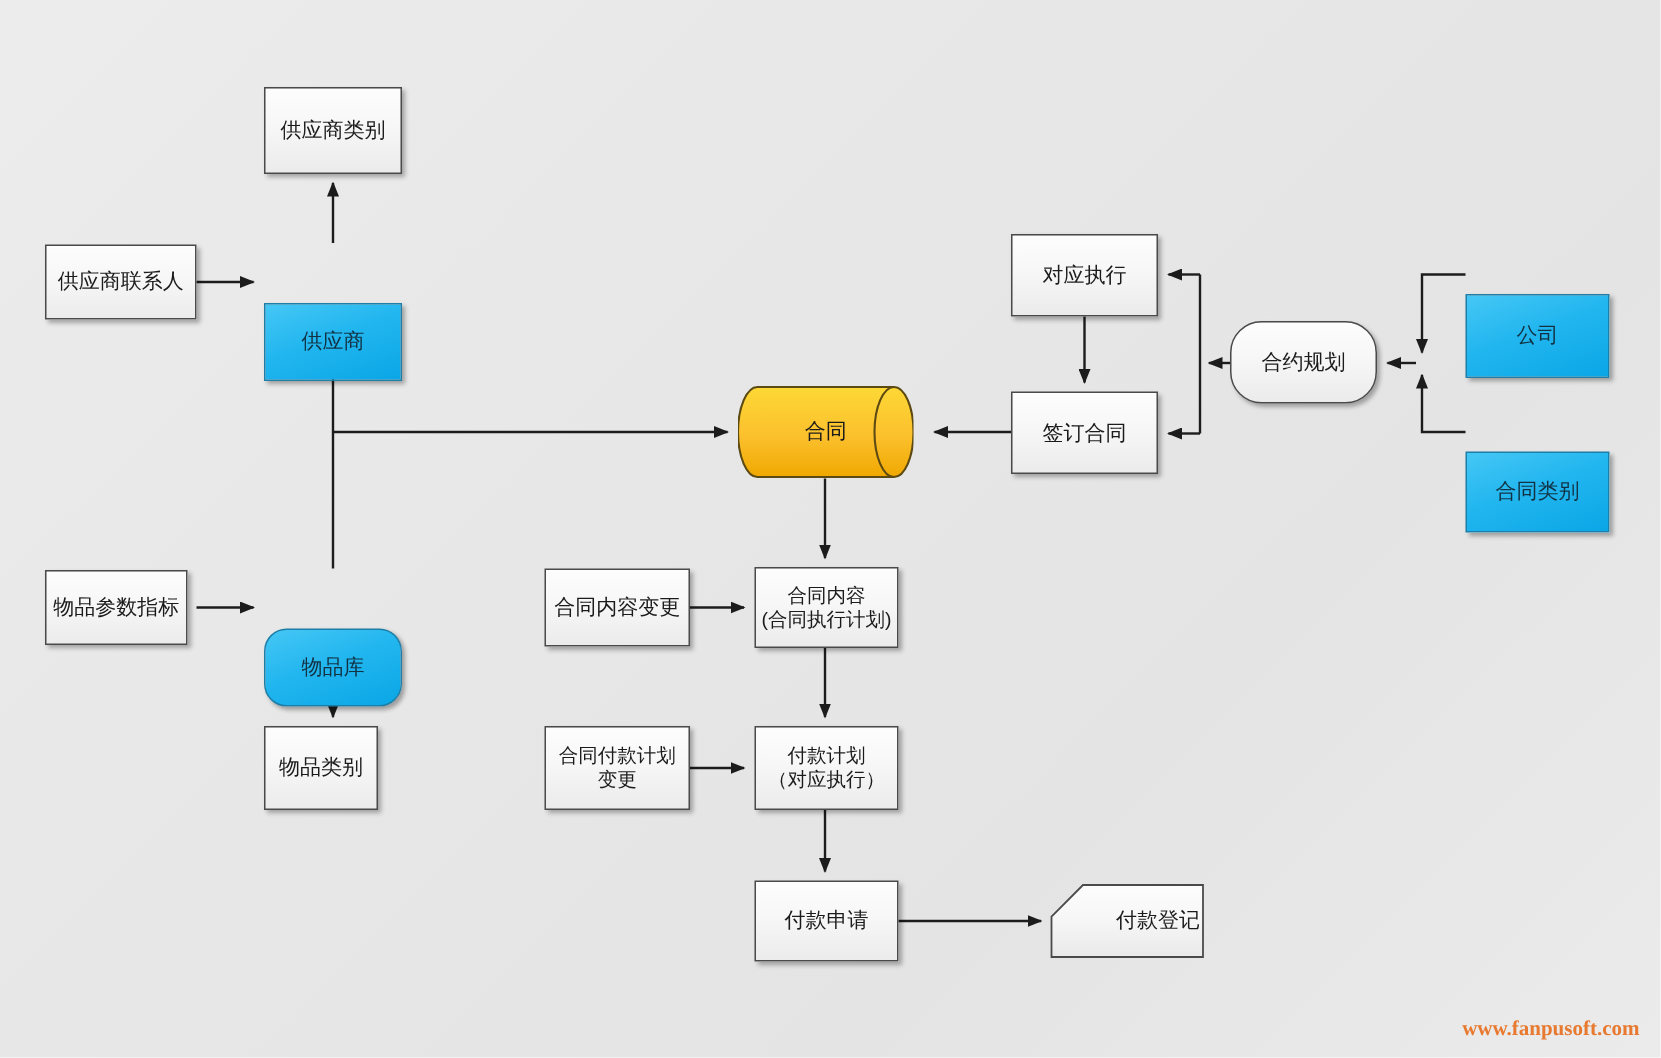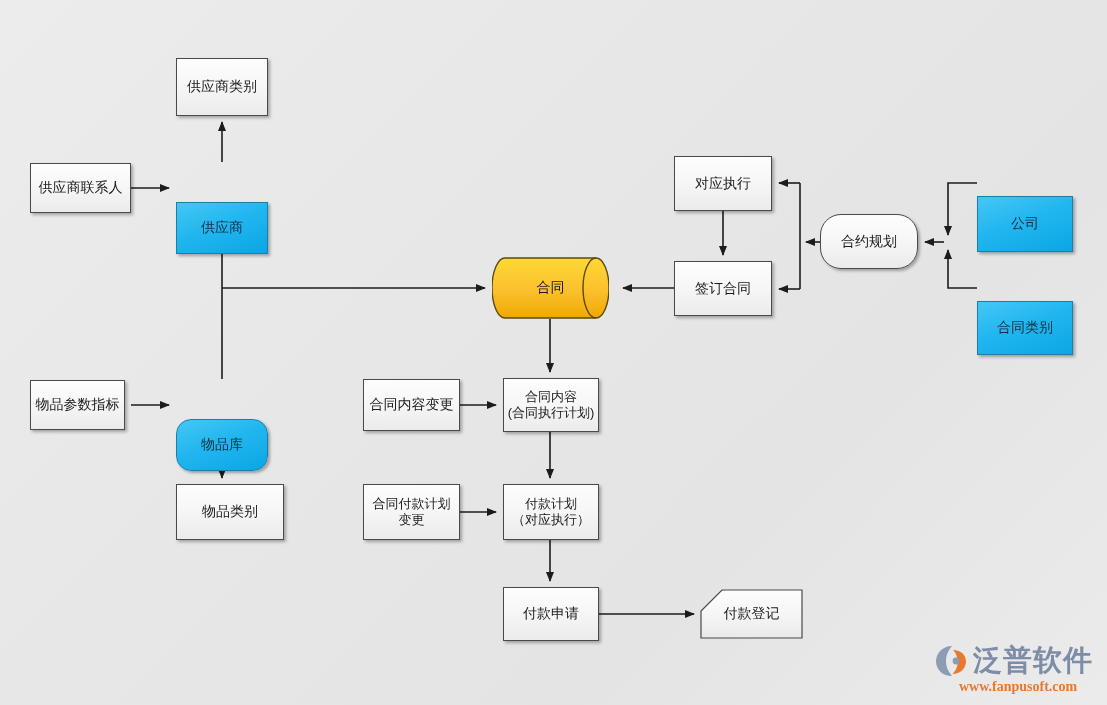--- a/index.html
+++ b/index.html
@@ -125,21 +125,21 @@
     </div>
     <div class="node blue rect" style="left: 176px; top: 162px; width: 92px; height: 52px;">
       <span class="lbl">供应商</span>
     </div>
     <div class="node rect" style="left: 30px; top: 380px; width: 95px; height: 50px;">
       <span class="lbl">物品参数指标</span>
     </div>
     <div class="node blue rect" style="left: 176px; top: 379px; width: 92px; height: 52px; border-radius: 15px;">
       <span class="lbl">物品库</span>
     </div>
-    <div class="node rect" style="left: 176px; top: 484px; width: 108px; height: 56px;">
+    <div class="node rect" style="left: 176px; top: 484px; width: 76px; height: 56px;">
       <span class="lbl">物品类别</span>
     </div>
     <div class="node cyl" style="left: 492px; top: 257px; width: 117px; height: 62px;">
       <svg viewBox="0 0 117 62" preserveAspectRatio="none" xmlns="http://www.w3.org/2000/svg">
         <defs>
           <linearGradient id="cg6" x1="0" y1="0" x2="0" y2="1">
             <stop offset="0%" stop-color="#fdd835"></stop>
             <stop offset="55%" stop-color="#fbc02d"></stop>
             <stop offset="100%" stop-color="#f0a800"></stop>
           </linearGradient>
@@ -175,40 +175,30 @@
       <span class="lbl" style="white-space: pre-line; font-size: 13px;">合同付款计划
 变更</span>
     </div>
     <div class="node rect" style="left: 503px; top: 484px; width: 96px; height: 56px;">
       <span class="lbl" style="white-space: pre-line; font-size: 13px;">付款计划
 （对应执行）</span>
     </div>
     <div class="node rect" style="left: 503px; top: 587px; width: 96px; height: 54px;">
       <span class="lbl">付款申请</span>
     </div>
-    <div class="node tag" style="left: 700px; top: 589px; width: 103px; height: 50px;">
+    <div class="node tag" style="left: 700px; top: 589px; width: 103px; height: 50px; text-align: right;">
       <svg viewBox="0 0 103 50" preserveAspectRatio="none" xmlns="http://www.w3.org/2000/svg">
         <defs>
           <linearGradient id="pg17" x1="0" y1="0" x2="0" y2="1">
             <stop offset="0%" stop-color="#fdfdfd"></stop>
             <stop offset="50%" stop-color="#f6f6f6"></stop>
             <stop offset="100%" stop-color="#e9e9e9"></stop>
           </linearGradient>
         </defs>
         <path d="M22,1 L102,1 L102,49 L1,49 L1,22 Z" fill="url(#pg17)" stroke="#4a4a4a" stroke-width="1.2"></path>
       </svg>
       <span class="lbl">付款登记</span>
     </div>
   </div>
 
 <div id="logo">
-  <div class="row">
-    <span class="mark">
-      <svg viewBox="0 0 34 32" width="34" height="32" xmlns="http://www.w3.org/2000/svg">
-        <path d="M17,1 C8,1 1,8 1,16.5 C1,25 8,31 17,31 C13,26 11,22 11,16.5 C11,10 13,6 17,1 Z" fill="#8a9ab4"></path>
-        <path d="M18,5 C26,5 31,10 31,16.5 C31,23.5 25,29 17.5,29 C22,24 23,20 22.5,15 C22,10.5 20.5,7.5 18,5 Z" fill="#e8762a"></path>
-        <circle cx="21" cy="16" r="3.4" fill="#8a9ab4"></circle>
-      </svg>
-    </span>
-    <span class="wordmark">泛普软件</span>
-  </div>
   <span class="url">www.fanpusoft.com</span>
 </div>
 
 </body></html>

